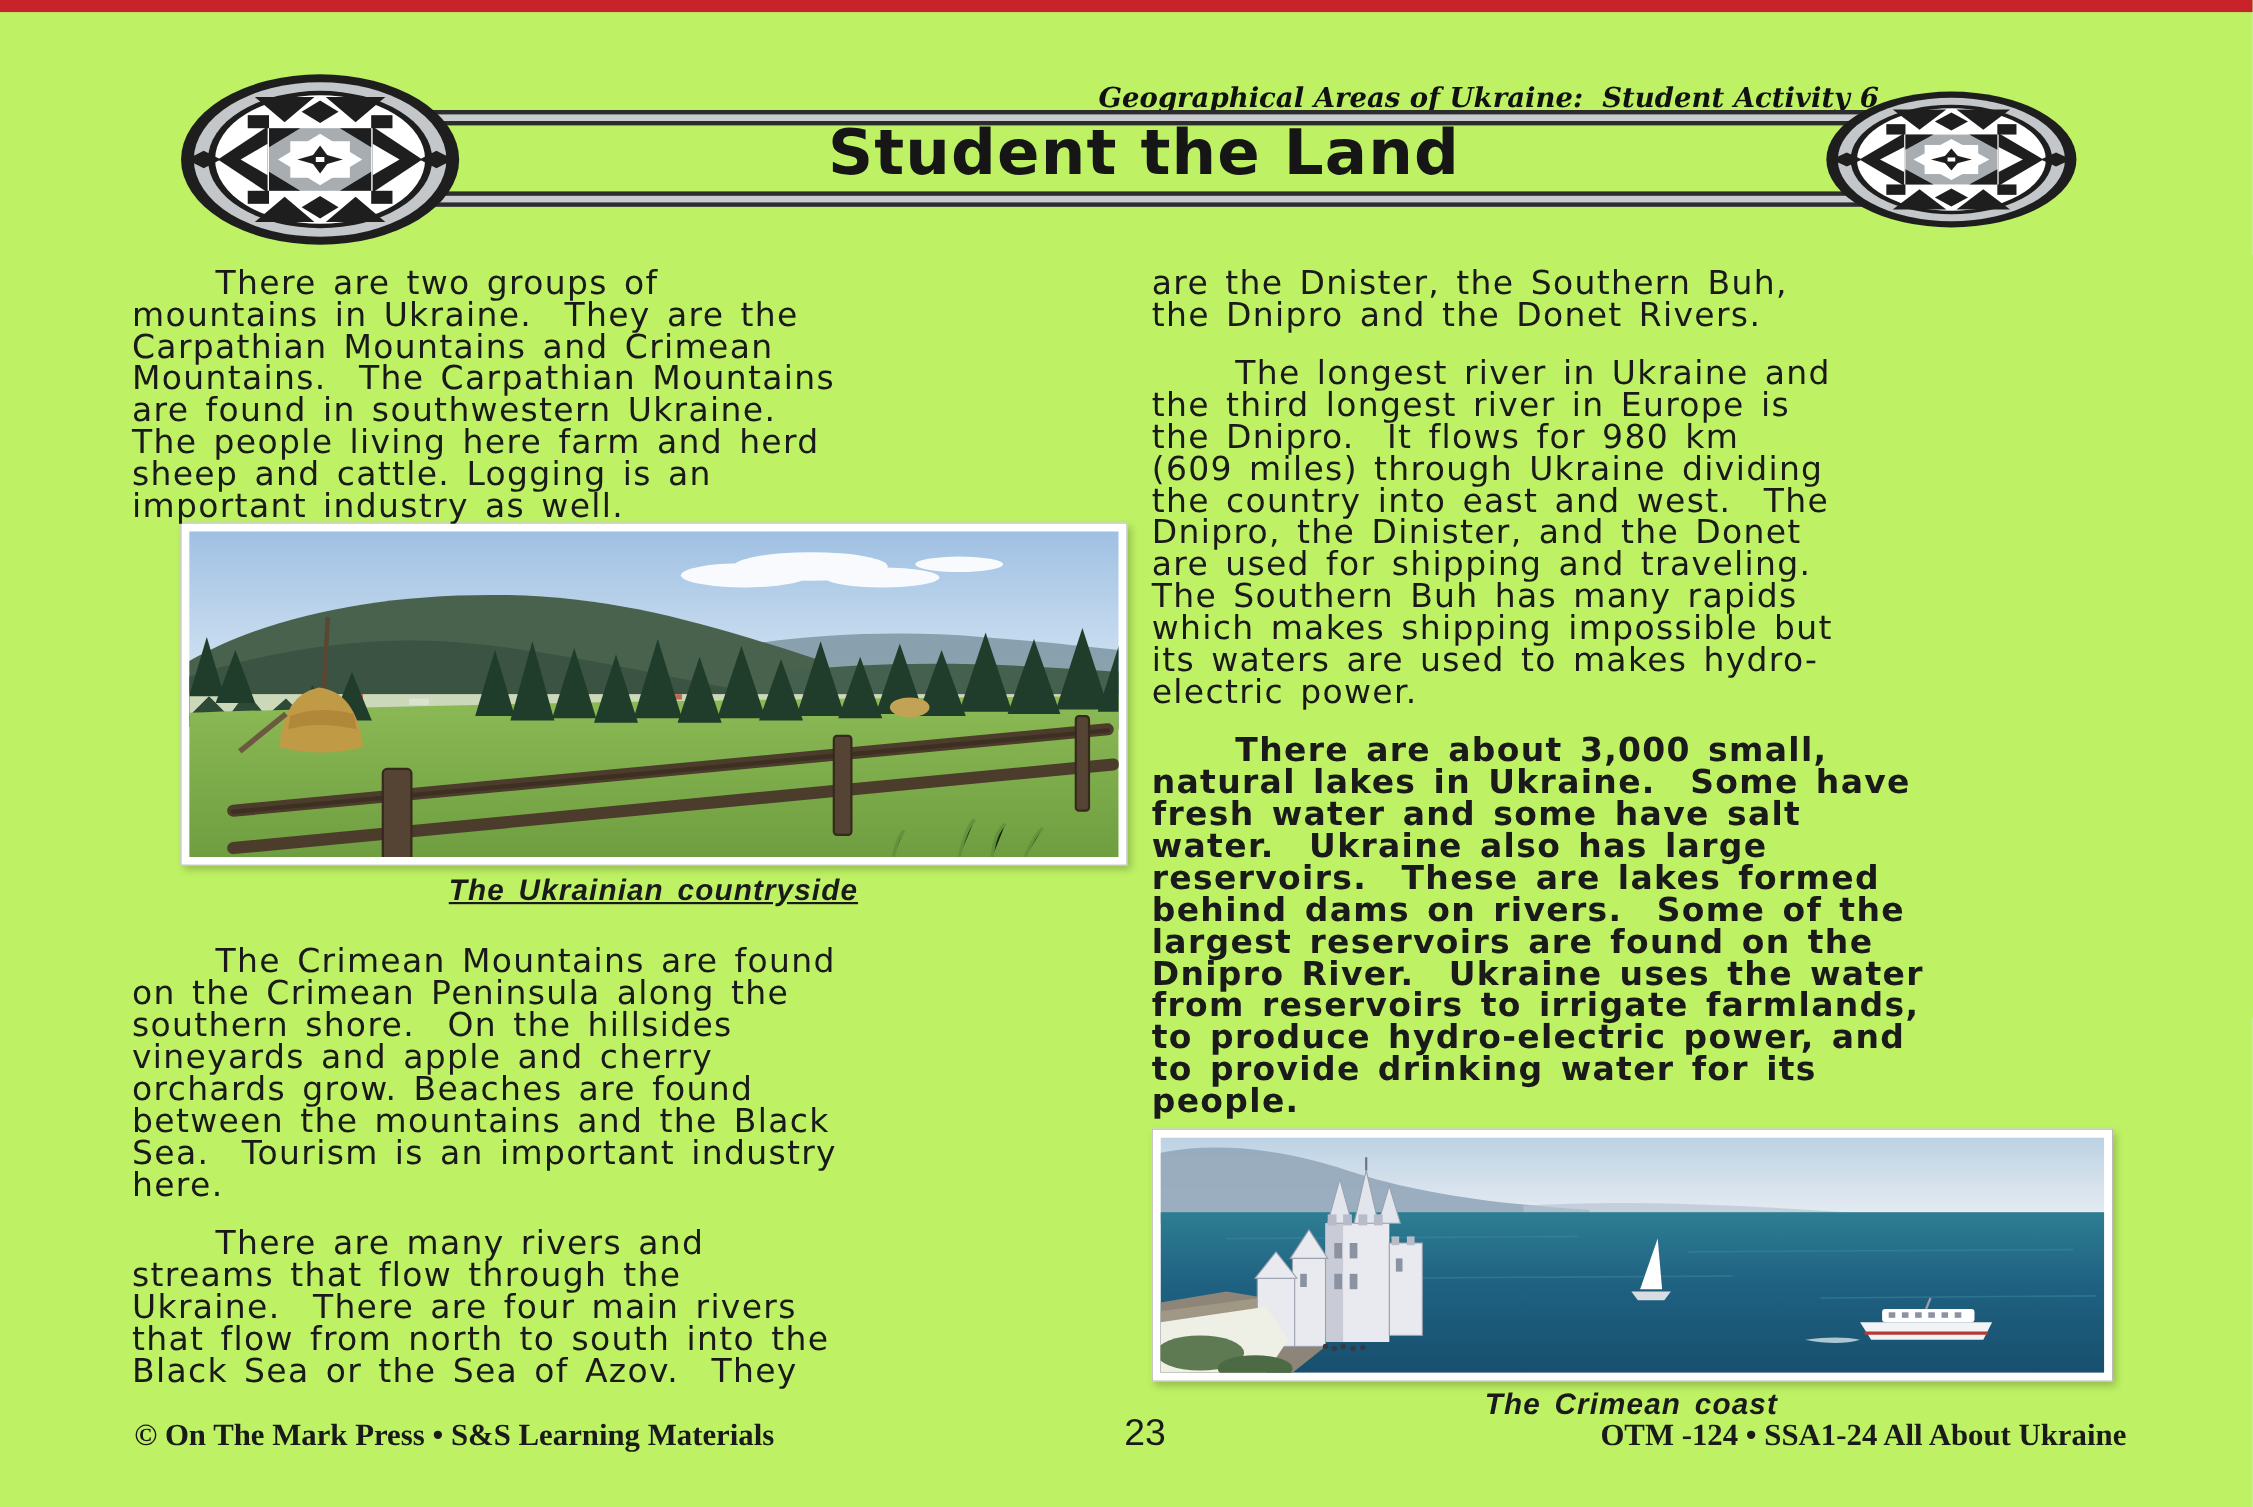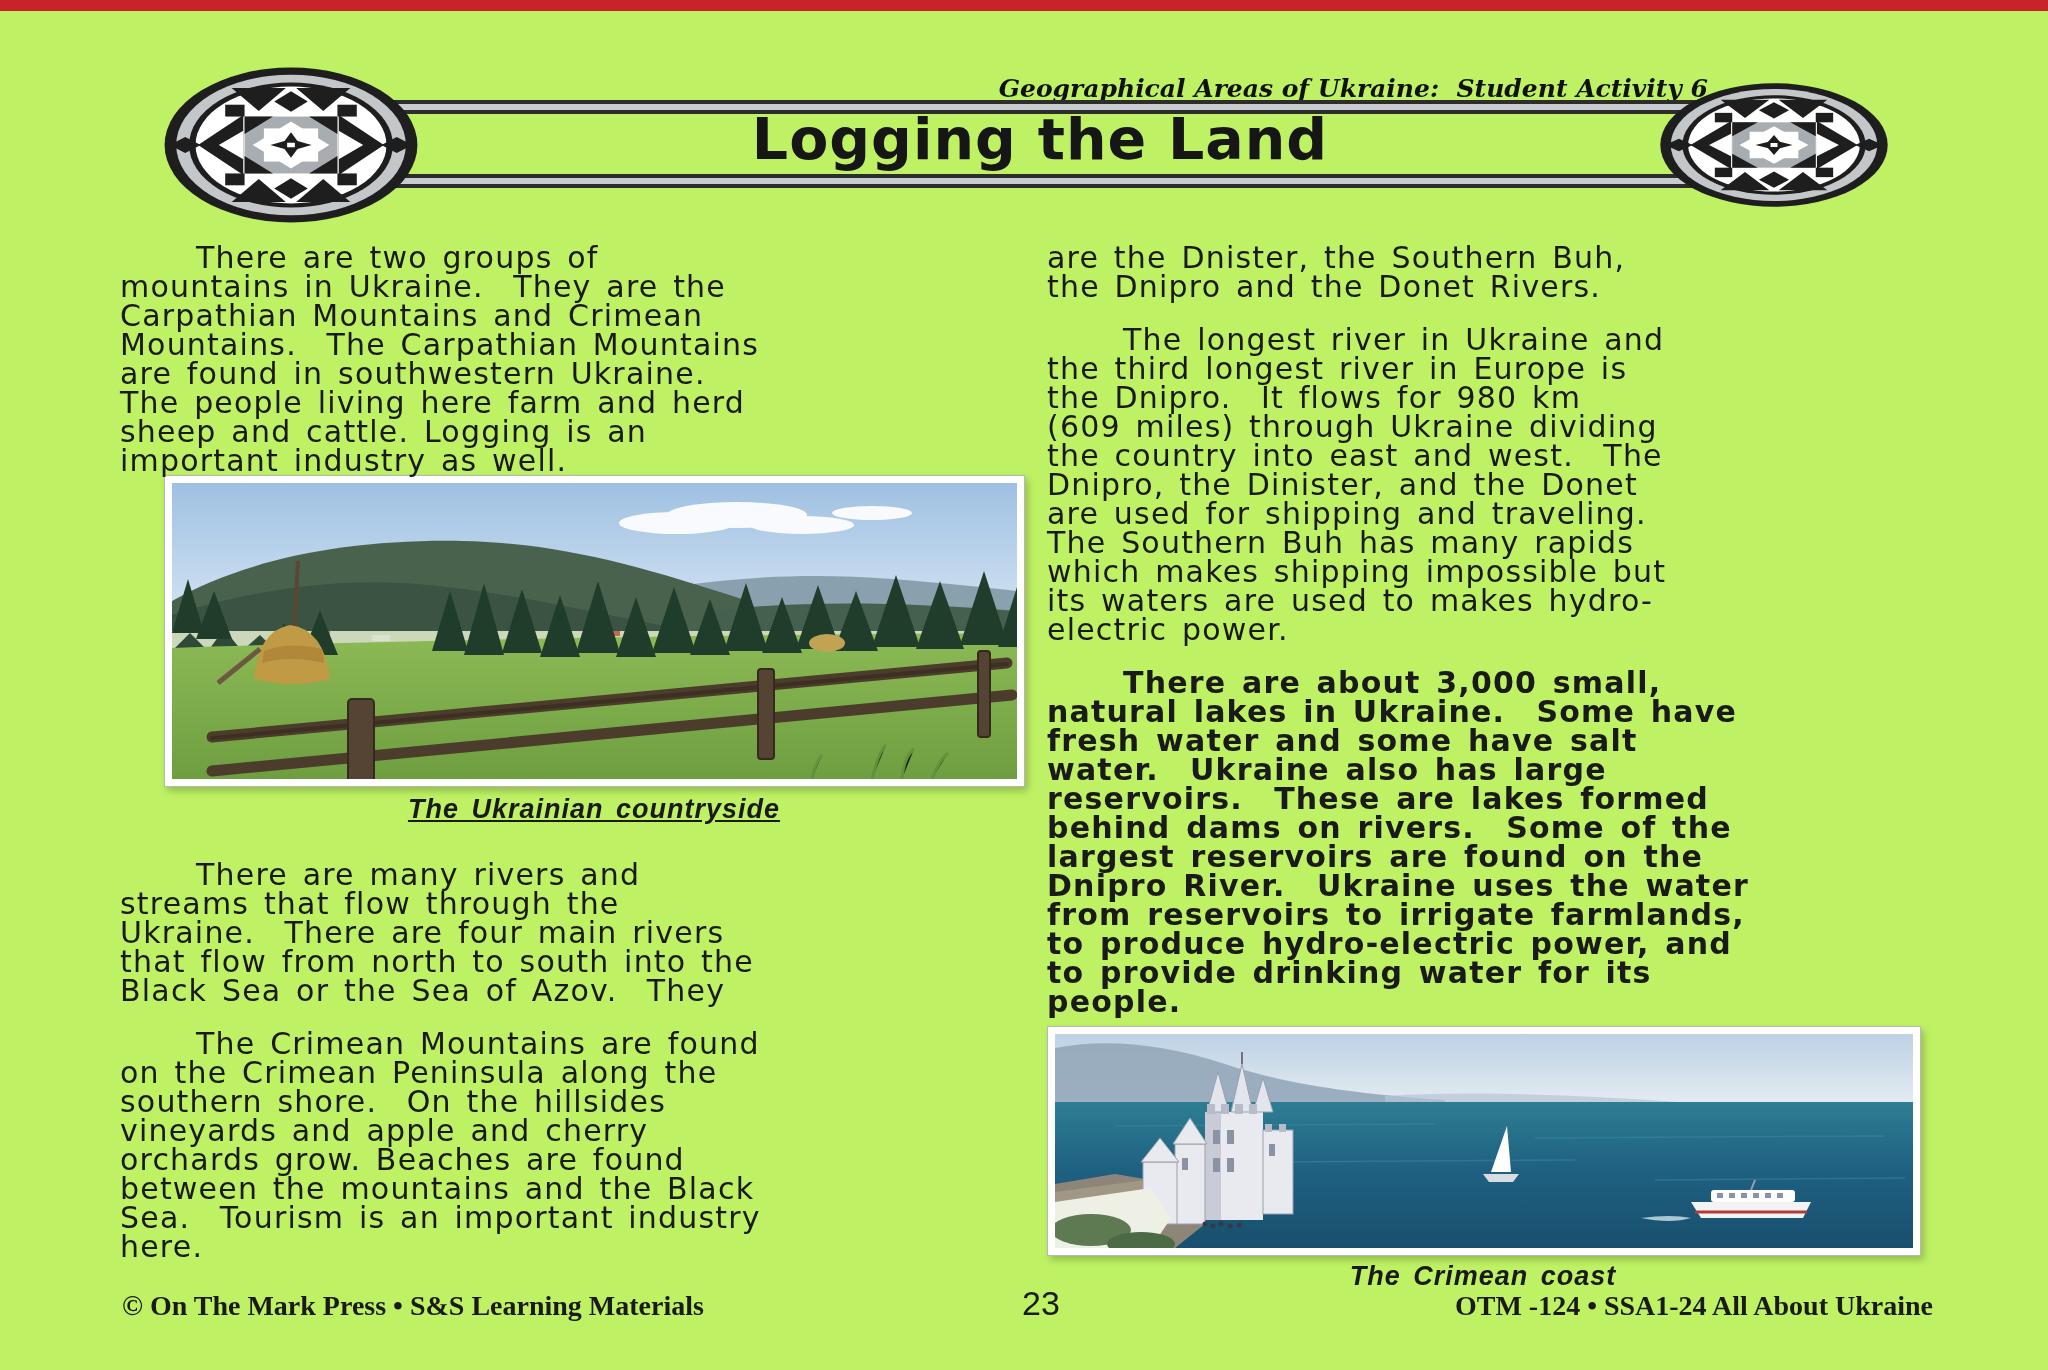--- a/index.html
+++ b/index.html
@@ -55,21 +55,21 @@
 </head>
 <body>
 
 <div class="page">
   <div class="top-bar"></div>
 
   <div class="banner">
     <div class="activity-label">Geographical Areas of Ukraine:  Student Activity 6</div>
     <div class="rule rule-top"></div>
     <div class="rule rule-bottom"></div>
-    <div class="page-title">Logging the Land</div>
+    <div class="page-title">Student the Land</div>
 
     <svg class="medallion medallion-left" viewBox="0 0 200 200" preserveAspectRatio="none">
       <ellipse cx="100" cy="100" rx="98" ry="98" fill="#1e1e1e"></ellipse>
       <ellipse cx="100" cy="100" rx="89" ry="89" fill="#c3c7ca"></ellipse>
       <ellipse cx="100" cy="100" rx="79" ry="79" fill="#1e1e1e"></ellipse>
       <ellipse cx="100" cy="100" rx="74" ry="74" fill="#ffffff"></ellipse>
       <g fill="#1e1e1e">
         <polygon points="54,28 96,28 75,57"></polygon>
           <polygon points="104,28 146,28 125,57"></polygon>
         <polygon points="100,32 113,45 100,58 87,45"></polygon>
@@ -231,33 +231,33 @@
         <g stroke="#5e8f3a" stroke-width="3" opacity="0.8">
           <path d="M700,296 q6,-26 14,-34"></path>
             <path d="M730,296 q2,-22 12,-30"></path>
           <path d="M760,296 q8,-20 16,-26"></path>
             <path d="M640,296 q4,-18 10,-24"></path>
         </g>
       </svg>
     </div>
     <div class="caption fig-countryside-caption">The Ukrainian countryside</div>
 
-    <p class="para indent">There are many rivers and
-streams that flow through the
-Ukraine.  There are four main rivers
-that flow from north to south into the
-Black Sea or the Sea of Azov.  They</p>
     <p class="para indent">The Crimean Mountains are found
 on the Crimean Peninsula along the
 southern shore.  On the hillsides
 vineyards and apple and cherry
 orchards grow. Beaches are found
 between the mountains and the Black
 Sea.  Tourism is an important industry
 here.</p>
+    <p class="para indent">There are many rivers and
+streams that flow through the
+Ukraine.  There are four main rivers
+that flow from north to south into the
+Black Sea or the Sea of Azov.  They</p>
   </div>
 
   <div class="col col-right">
     <p class="para">are the Dnister, the Southern Buh,
 the Dnipro and the Donet Rivers.</p>
     <p class="para indent">The longest river in Ukraine and
 the third longest river in Europe is
 the Dnipro.  It flows for 980 km
 (609 miles) through Ukraine dividing
 the country into east and west.  The

